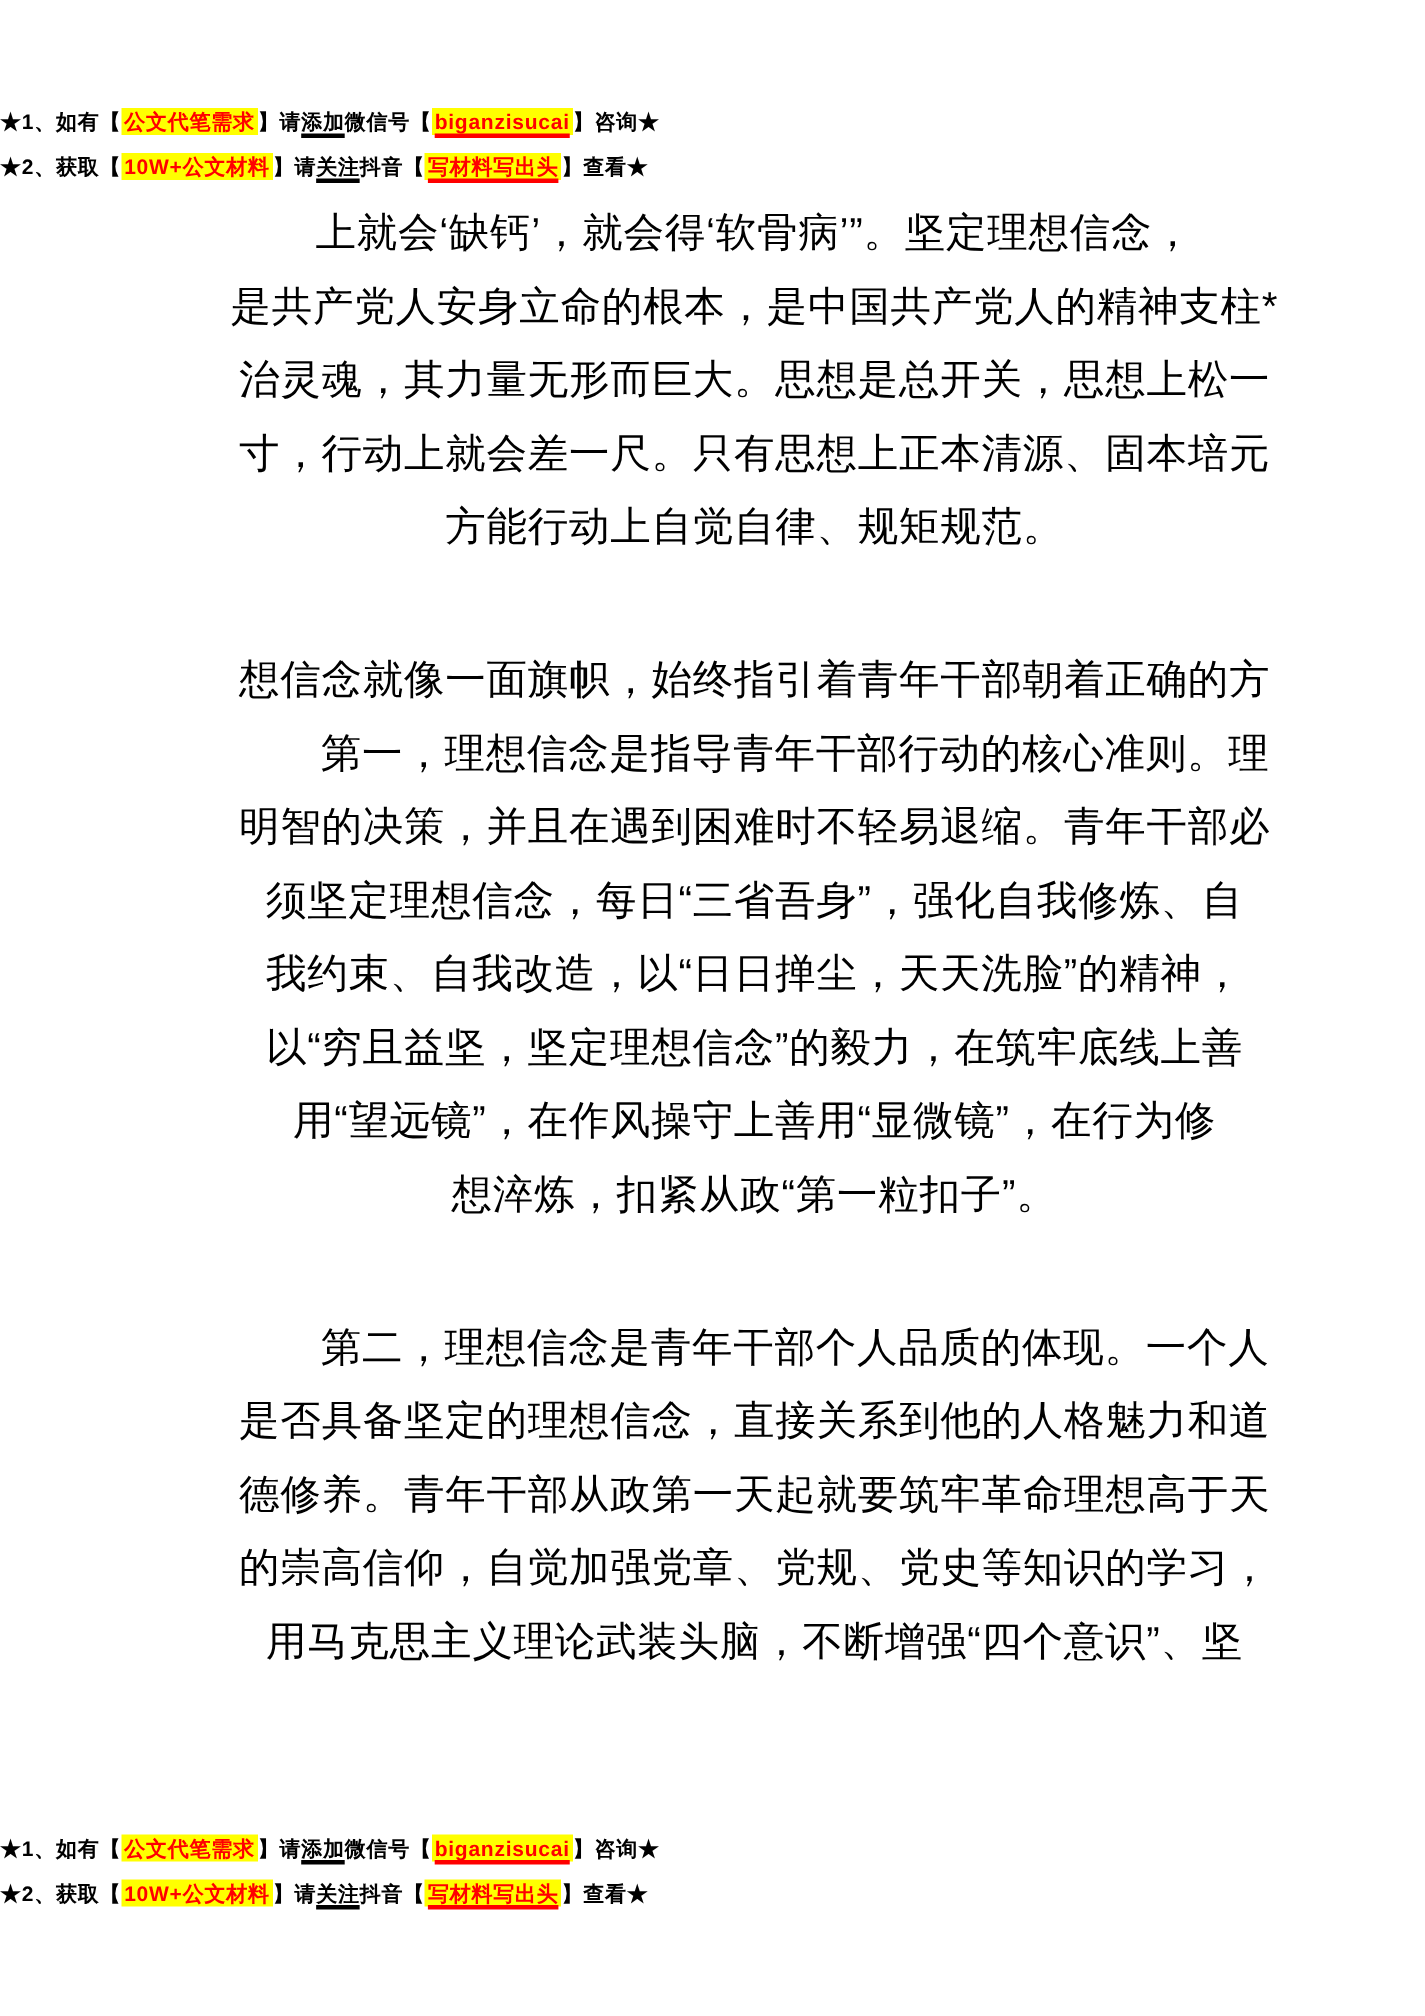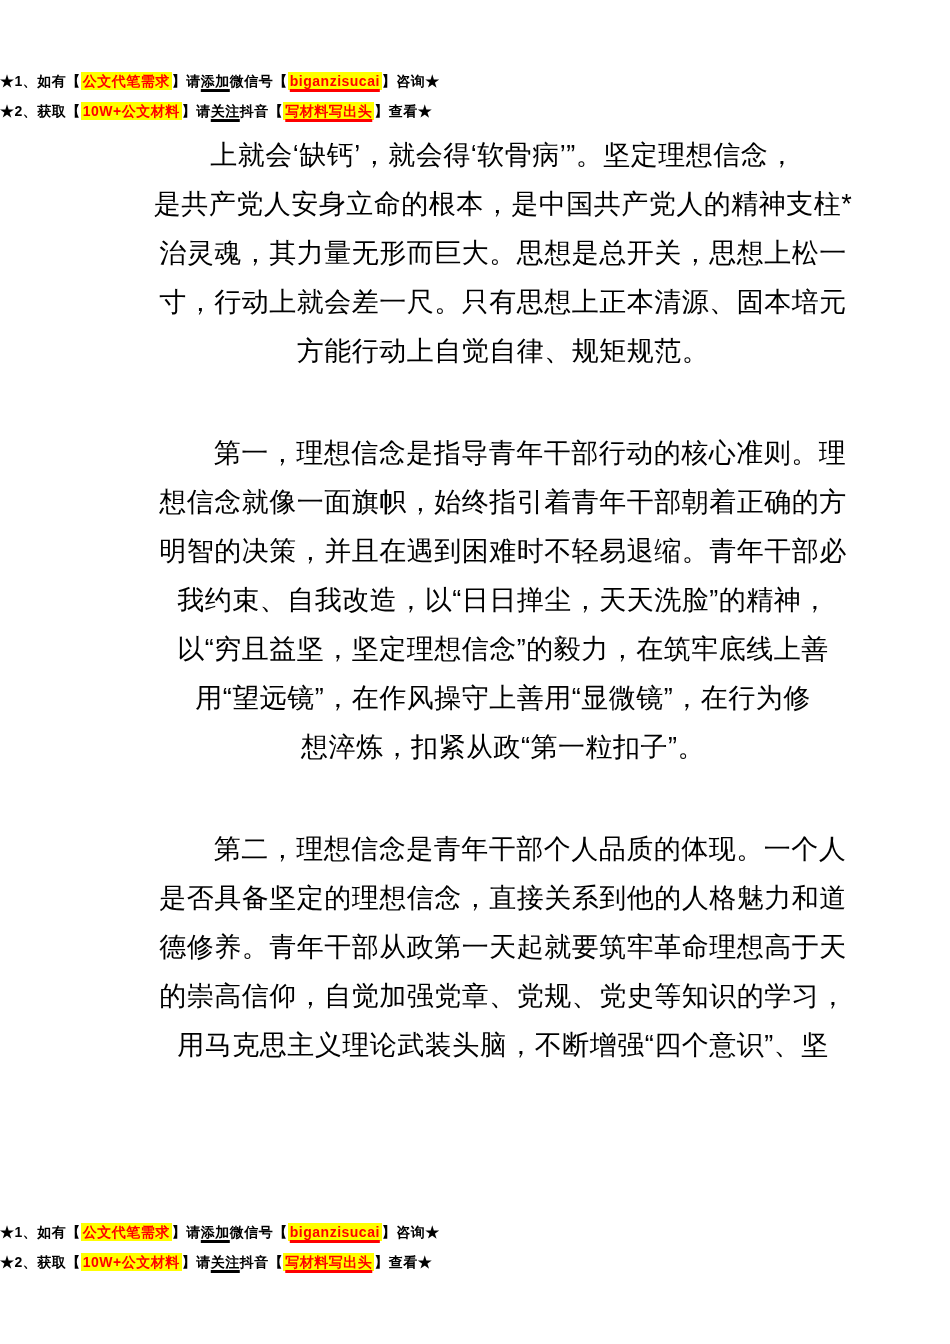--- a/index.html
+++ b/index.html
@@ -75,23 +75,24 @@
     </div>
   <div class="doc">
       <div class="paragraph">
         <div class="text-line">上就会‘缺钙’，就会得‘软骨病’”。坚定理想信念，</div>
         <div class="text-line">是共产党人安身立命的根本，是中国共产党人的精神支柱*</div>
         <div class="text-line">治灵魂，其力量无形而巨大。思想是总开关，思想上松一</div>
         <div class="text-line">寸，行动上就会差一尺。只有思想上正本清源、固本培元</div>
         <div class="text-line">方能行动上自觉自律、规矩规范。</div>
       </div>
       <div class="paragraph">
+        <div class="text-line">想信念就像一面旗帜，始终指引着青年干部朝着正确的方</div>
         <div class="text-line indent">第一，理想信念是指导青年干部行动的核心准则。理</div>
-        <div class="text-line">想信念就像一面旗帜，始终指引着青年干部朝着正确的方</div>
         <div class="text-line">明智的决策，并且在遇到困难时不轻易退缩。青年干部必</div>
+        <div class="text-line">须坚定理想信念，每日“三省吾身”，强化自我修炼、自</div>
         <div class="text-line">我约束、自我改造，以“日日掸尘，天天洗脸”的精神，</div>
         <div class="text-line">以“穷且益坚，坚定理想信念”的毅力，在筑牢底线上善</div>
         <div class="text-line">用“望远镜”，在作风操守上善用“显微镜”，在行为修</div>
         <div class="text-line">想淬炼，扣紧从政“第一粒扣子”。</div>
       </div>
       <div class="paragraph">
         <div class="text-line indent">第二，理想信念是青年干部个人品质的体现。一个人</div>
         <div class="text-line">是否具备坚定的理想信念，直接关系到他的人格魅力和道</div>
         <div class="text-line">德修养。青年干部从政第一天起就要筑牢革命理想高于天</div>
         <div class="text-line">的崇高信仰，自觉加强党章、党规、党史等知识的学习，</div>

